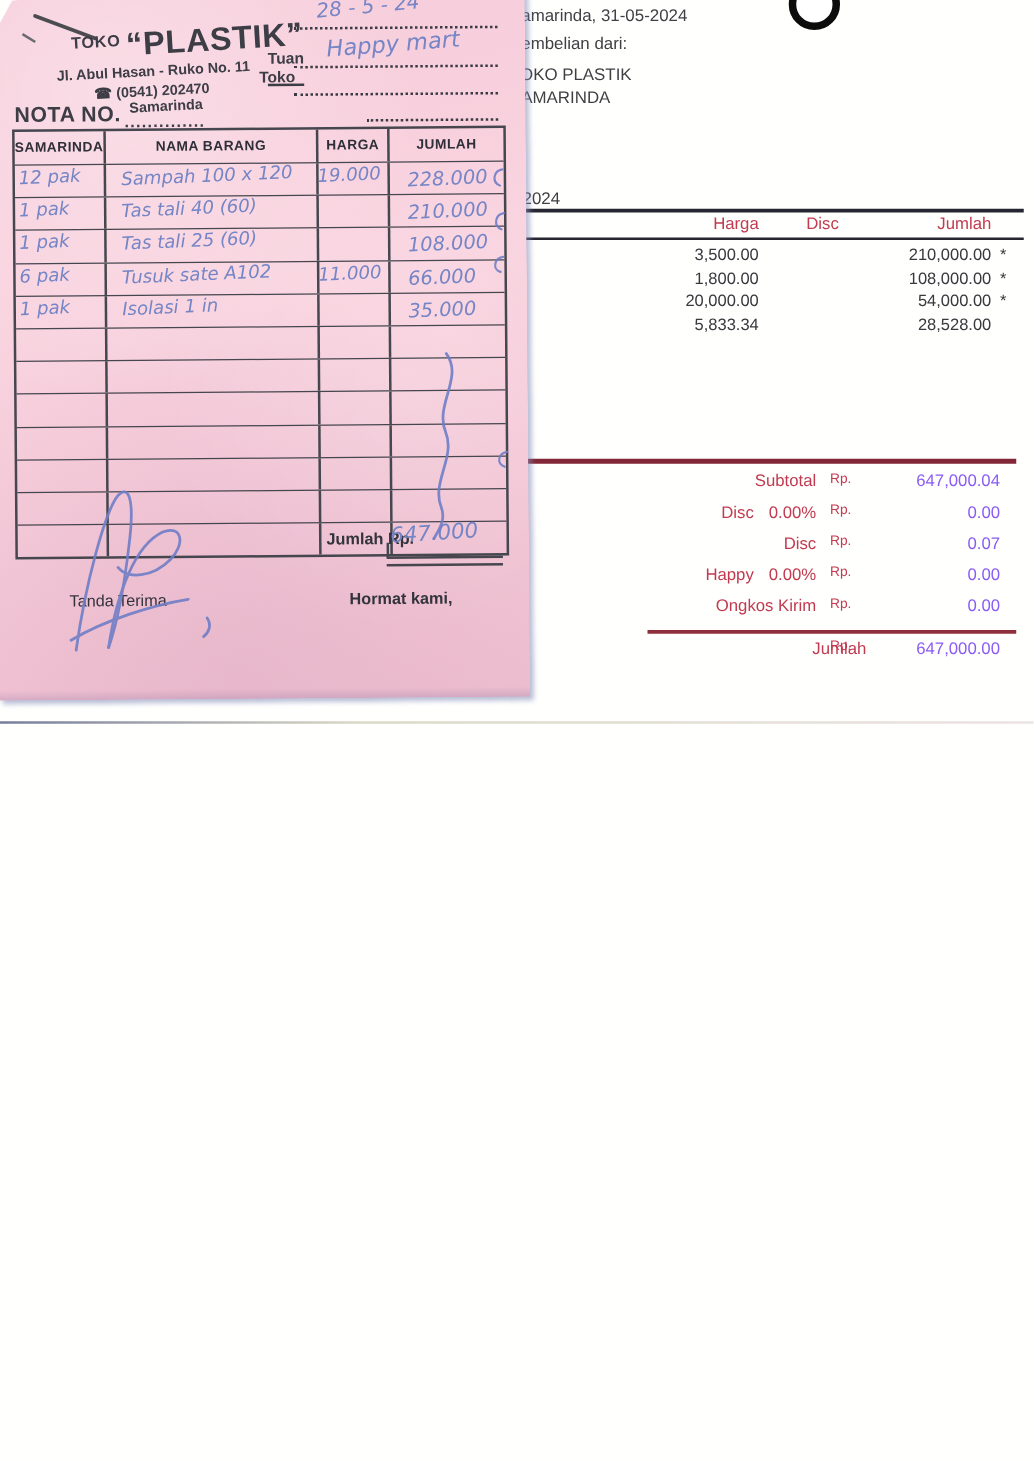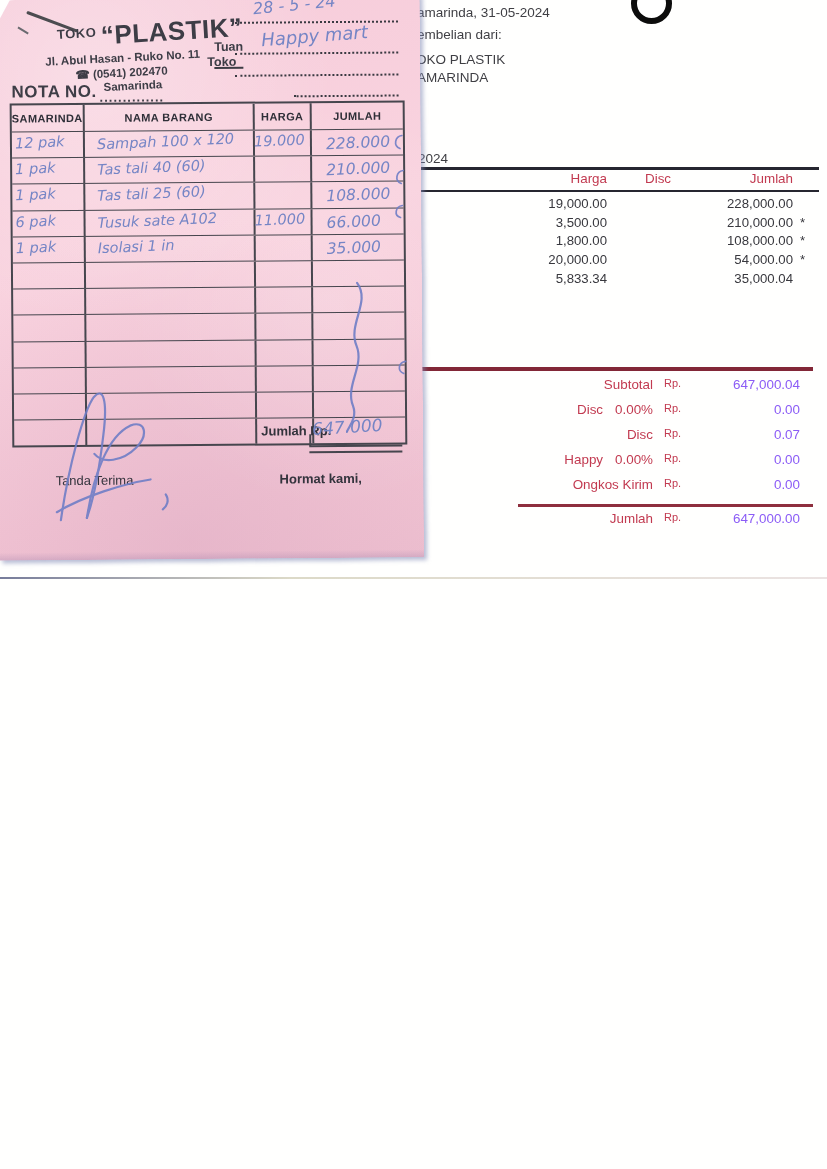--- a/index.html
+++ b/index.html
@@ -20,21 +20,21 @@
   .rj{left:265px;width:123px;text-align:right;}
   .rf{left:395px;width:14px;text-align:left;}
 
   .inv-head-row{position:absolute;left:405px;top:171px;width:415px;height:19px;}
   .inv-head-row span{position:absolute;font-size:13.4px;color:#c23a50;white-space:nowrap;}
   .hh{left:95px;width:107px;text-align:right;}
   .hd{left:240px;}
   .hj{left:265px;width:123px;text-align:right;}
 
   .inv-sum{position:absolute;left:405px;top:377px;width:415px;}
-  .sum-row{position:relative;height:25.1px;}
+  .sum-row{position:relative;height:25.1px;padding-left:40px;}
   .sum-row .sl{position:absolute;right:167px;top:0;display:flex;font-size:13.4px;color:#c23a50;white-space:nowrap;}
   .sum-row .pct:not(:empty){margin-left:12px;}
   .sum-row .srp{position:absolute;left:259px;top:0;font-size:11px;color:#c23a50;}
   .sum-row .sv{position:absolute;left:265px;top:0;width:130px;text-align:right;font-size:13.4px;color:#8b5cf6;}
   .sum-line{position:absolute;left:113px;top:127px;width:295px;height:2.6px;background:#8e2f3e;}
   .sum-total{position:absolute;left:0;top:134px;width:415px;height:25px;}
 
   .scan-line{position:absolute;left:0;top:577px;width:827px;height:1.6px;
              background:linear-gradient(90deg,rgba(85,92,130,.8),rgba(185,180,145,.5) 35%,rgba(205,185,185,.4));}
 
@@ -121,42 +121,37 @@
   <div class="inv-head-row">
     <span class="hh">Harga</span>
     <span class="hd">Disc</span>
     <span class="hj">Jumlah</span>
   </div>
 
   <div class="rule-dark" style="left:405px;top:190px;width:414px;height:2px;"></div>
 
   <div class="inv-rows">
     <div class="inv-row">
-      <span class="rh">19,000.00</span>
-      <span class="rj">228,000.00</span>
-      <span class="rf"></span>
-    </div>
-    <div class="inv-row">
       <span class="rh">3,500.00</span>
       <span class="rj">210,000.00</span>
       <span class="rf">*</span>
     </div>
     <div class="inv-row">
       <span class="rh">1,800.00</span>
       <span class="rj">108,000.00</span>
       <span class="rf">*</span>
     </div>
     <div class="inv-row">
       <span class="rh">20,000.00</span>
       <span class="rj">54,000.00</span>
       <span class="rf">*</span>
     </div>
     <div class="inv-row">
       <span class="rh">5,833.34</span>
-      <span class="rj">35,000.04</span>
+      <span class="rj">28,528.00</span>
       <span class="rf"></span>
     </div>
   </div>
 
   <div class="rule-maroon" style="left:418px;top:367px;width:395px;height:3.6px;"></div>
 
   <div class="inv-sum">
     <div class="sum-row">
       <span class="sl">
           <span>Subtotal</span>

